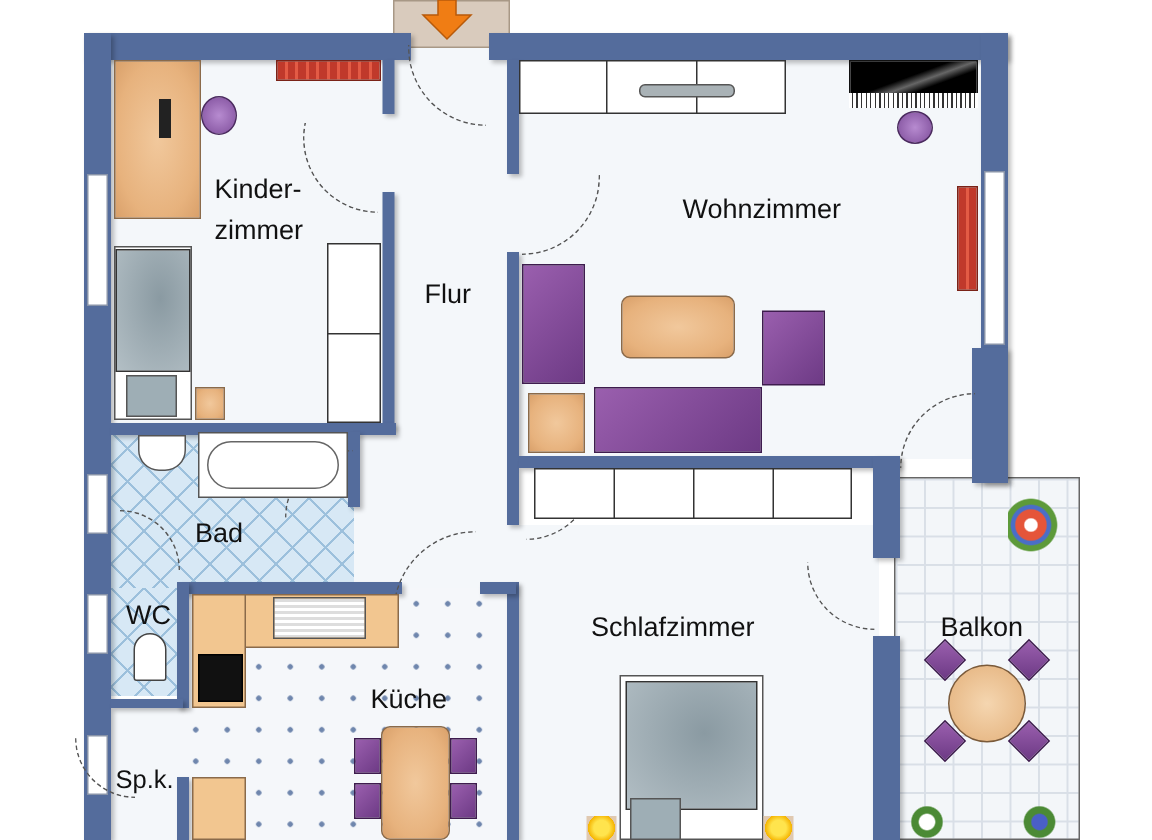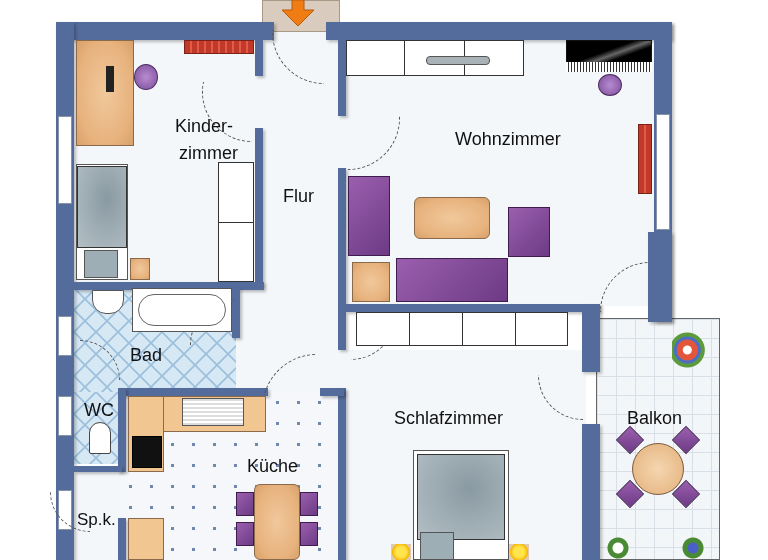--- a/index.html
+++ b/index.html
@@ -86,22 +86,22 @@
 <div class="abs wood" style="left:76px;top:40px;width:58px;height:106px;"></div>
 <div class="abs" style="left:106px;top:66px;width:8px;height:26px;background:#222;"></div>
 <div class="abs chair" style="left:134px;top:64px;width:24px;height:26px;"></div>
 <div class="abs shelf-red" style="left:184px;top:40px;width:70px;height:14px;"></div>
 <div class="abs bed" style="left:76px;top:164px;width:52px;height:116px;"></div>
 <div class="abs blanket" style="left:77px;top:166px;width:50px;height:82px;"></div>
 <div class="abs" style="left:84px;top:250px;width:32px;height:26px;background:#9eaeb5;border:1px solid #555;"></div>
 <div class="abs wood" style="left:130px;top:258px;width:20px;height:22px;"></div>
 <div class="abs cab" style="left:218px;top:162px;width:36px;height:120px;"></div>
 <div class="abs" style="left:218px;top:222px;width:36px;height:1px;background:#333;"></div>
-<div class="label" style="left:143px;top:116px;margin-left:32px;">Kinder-</div>
-<div class="label" style="left:143px;top:143px;margin-left:36px;">zimmer</div>
+<div class="label" style="left:143px;top:116px;">Kinder-</div>
+<div class="label" style="left:143px;top:143px;">zimmer</div>
 
 <div class="label" style="left:283px;top:186px;">Flur</div>
 
 <div class="abs cab" style="left:346px;top:40px;width:178px;height:36px;"></div>
 <div class="abs" style="left:404px;top:40px;width:1px;height:36px;background:#333;"></div>
 <div class="abs" style="left:464px;top:40px;width:1px;height:36px;background:#333;"></div>
 <div class="abs" style="left:426px;top:56px;width:62px;height:7px;background:#a9b2b6;border:1px solid #555;border-radius:4px;"></div>
 <div class="abs" style="left:566px;top:40px;width:86px;height:32px;background:linear-gradient(160deg,#000 40%,#666 50%,#000 60%);border:1px solid #111;box-sizing:border-box;"></div>
 <div class="abs" style="left:566px;top:62px;width:86px;height:10px;background:repeating-linear-gradient(90deg,#fff 0 2px,#333 2px 3px);"></div>
 <div class="abs chair" style="left:598px;top:74px;width:24px;height:22px;"></div>

